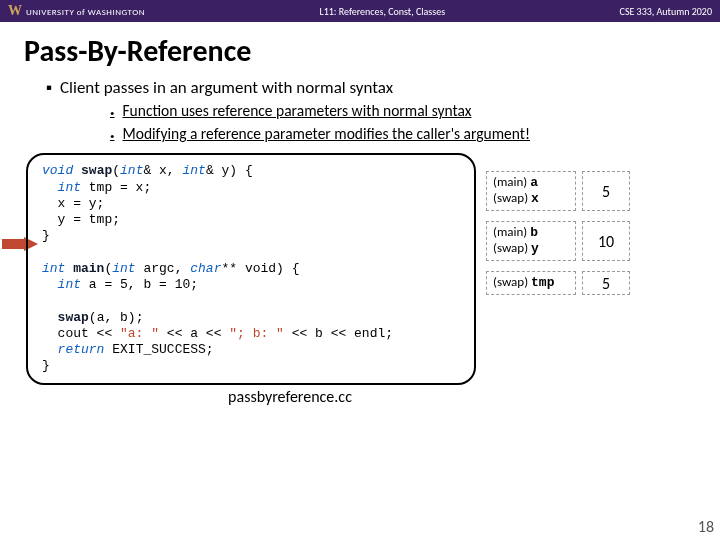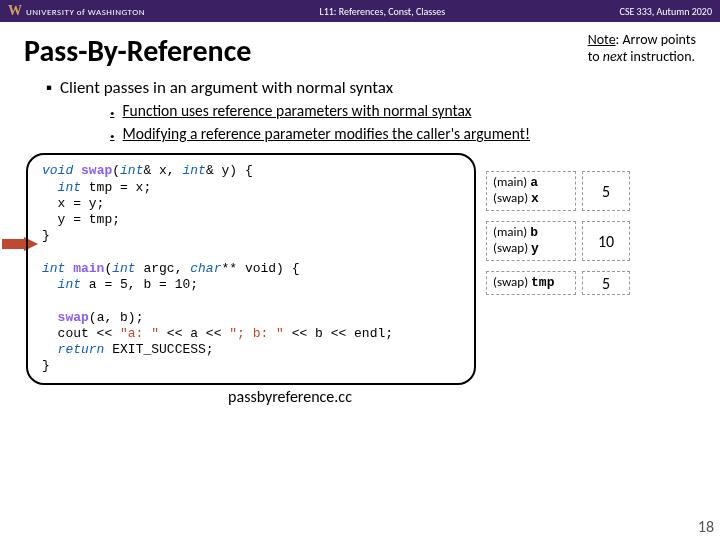--- a/index.html
+++ b/index.html
@@ -19,21 +19,21 @@
   .lvl1 { margin-left: 0; text-indent: -18px; padding-left: 18px; margin-bottom: 4px; }
   .lvl1 .bullet { font-size: 11px; vertical-align: middle; margin-right: 8px; }
   .lvl2 { margin-left: 16px; text-indent: -16px; padding-left: 16px; margin-bottom: 2px; font-size: 17px; }
   .lvl2 .bullet { margin-right: 8px; }
   .lvl3 { margin-left: 80px; text-indent: -14px; padding-left: 14px; font-size: 15.5px; margin-bottom: 3px; text-decoration: underline; }
   .lvl3 .bullet { margin-right: 8px; font-size: 9px; vertical-align: middle; }
   .highlight { color: #c04830; }
   .code-area { display: flex; align-items: flex-start; padding: 6px 12px 0 26px; gap: 10px; }
   .code-box { border: 2px solid #000; border-radius: 18px; padding: 8px 14px; font-family: "Courier New", monospace; font-size: 13px; line-height: 1.25; white-space: pre; width: 450px; position: relative; }
   .kw { color: #1060c0; font-style: italic; }
-  .fn { color: #8b5cf6; font-weight: bold; text-align: right; }
+  .fn { color: #0f172a; font-weight: bold; text-align: right; }
   .str { color: #c04830; }
   .vars { display: flex; flex-direction: column; gap: 10px; margin-top: 18px; }
   .var-row { display: flex; align-items: stretch; }
   .var-label { border: 1px dashed #999; width: 90px; font-size: 13px; display: flex; flex-direction: column; justify-content: center; padding: 3px 6px; line-height: 1.15; }
   .var-label .mono { font-family: "Courier New", monospace; font-weight: bold; }
   .var-value { border: 1px dashed #999; width: 48px; display: flex; align-items: center; justify-content: center; font-size: 16px; margin-left: 6px; }
   .arrow { position: absolute; left: 2px; top: 237px; width: 36px; height: 14px; }
   .caption { text-align: center; font-size: 16px; margin-top: 2px; margin-left: -140px; }
   .pagenum { position: absolute; right: 6px; bottom: 4px; font-size: 16px; color: #555; }
 </style>
@@ -44,24 +44,20 @@
   <div class="uw-logo">
     <span class="uw-w">W</span>
     <span class="uw-text">UNIVERSITY of WASHINGTON</span>
   </div>
   <div class="header-center">L11: References, Const, Classes</div>
   <div class="header-right">CSE 333, Autumn 2020</div>
 </div>
 
 <div class="title-row">
   <div class="title">Pass-By-Reference</div>
-  <div class="note">
-    <div><span class="u">Note</span><span>: Arrow points</span></div>
-    <div><span>to </span><span class="i">next</span><span> instruction.</span></div>
-  </div>
 </div>
 
 <div class="content">
   <div class="lvl2"><span class="bullet">▪</span><span>Client passes in an argument with normal syntax</span></div>
   <div class="lvl3"><span class="bullet">•</span><span>Function uses reference parameters with normal syntax</span></div>
   <div class="lvl3"><span class="bullet">•</span><span>Modifying a reference parameter modifies the caller's argument!</span></div>
 </div>
 
 <svg class="arrow" viewBox="0 0 36 14">
   <polygon points="0,2 22,2 22,0 36,7 22,14 22,12 0,12" fill="#c04830"></polygon>

